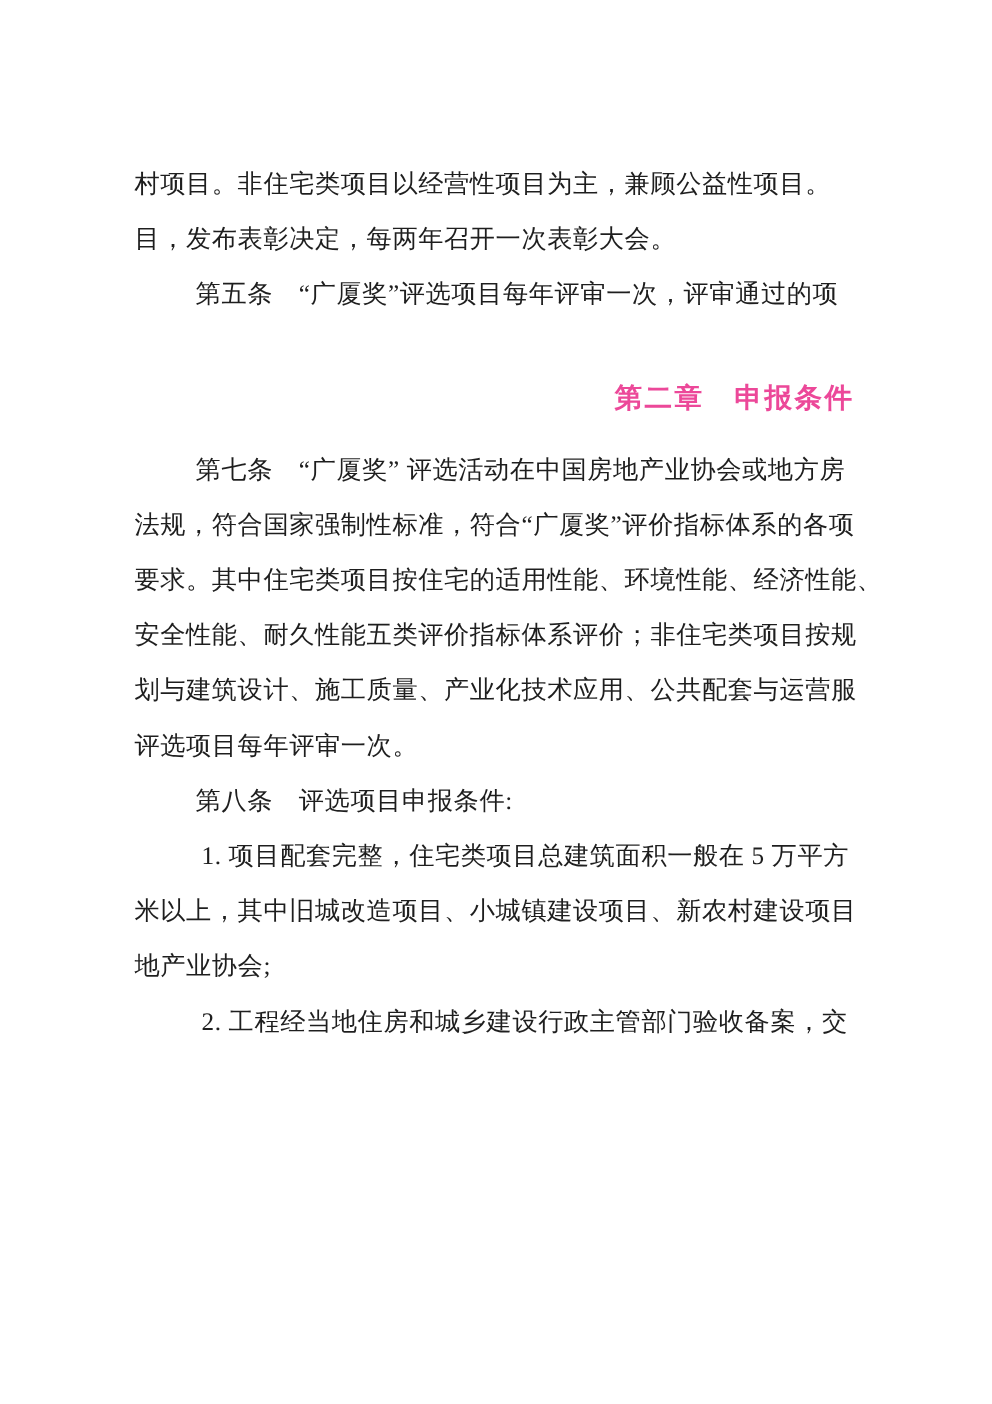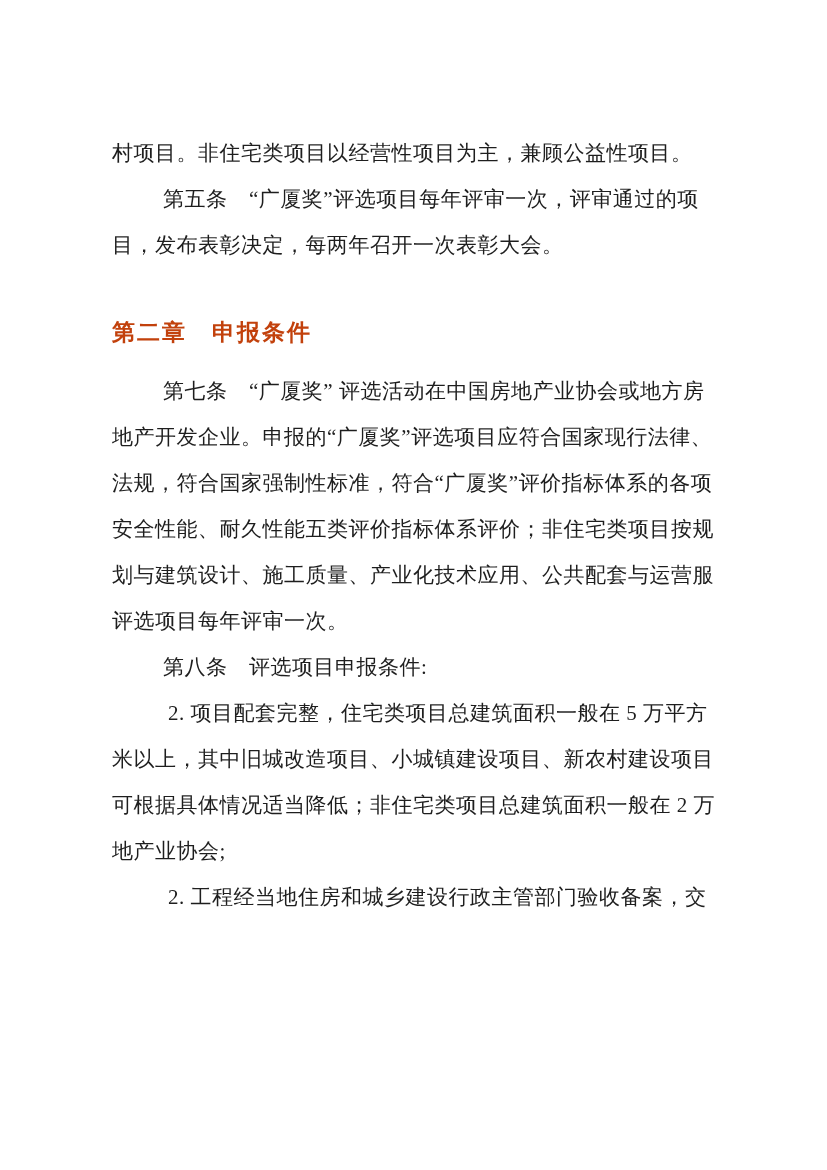--- a/index.html
+++ b/index.html
@@ -28,53 +28,52 @@
     font-size: 21px;
     white-space: nowrap;
     letter-spacing: 0.5px;
   }
   .indent-para { padding-left: 51px; }
   .indent-item { padding-left: 56px; }
   .chapter-heading {
     height: 46px;
     line-height: 46px;
     margin: 42px 0 12px 0;
-    text-align: left;
+    text-align: right;
     font-size: 23px;
     font-weight: 700;
     letter-spacing: 2px;
-    font-family: Liberation Serif, serif;
-    color: #c2410c;
+    font-family: Liberation Mono, monospace;
+    color: #ec4899;
   }
   .page-number {
     position: absolute;
     top: 1086px;
     right: 122px;
     font-size: 17px;
     line-height: 22px;
     color: #1e1e1e;
     font-family: "Liberation Serif", "DejaVu Serif", serif;
   }
 </style>
 </head>
 <body>
 
 <div class="page">
   <div class="content">
       <div class="line">村项目。非住宅类项目以经营性项目为主，兼顾公益性项目。</div>
+      <div class="line">目，发布表彰决定，每两年召开一次表彰大会。</div>
       <div class="line indent-para">第五条　“广厦奖”评选项目每年评审一次，评审通过的项</div>
-      <div class="line">目，发布表彰决定，每两年召开一次表彰大会。</div>
       <div class="chapter-heading">第二章　申报条件</div>
       <div class="line indent-para">第七条　“广厦奖” 评选活动在中国房地产业协会或地方房</div>
-      <div class="line">地产开发企业。申报的“广厦奖”评选项目应符合国家现行法律、</div>
       <div class="line">法规，符合国家强制性标准，符合“广厦奖”评价指标体系的各项</div>
+      <div class="line">要求。其中住宅类项目按住宅的适用性能、环境性能、经济性能、</div>
       <div class="line">安全性能、耐久性能五类评价指标体系评价；非住宅类项目按规</div>
       <div class="line">划与建筑设计、施工质量、产业化技术应用、公共配套与运营服</div>
       <div class="line">评选项目每年评审一次。</div>
       <div class="line indent-para">第八条　评选项目申报条件:</div>
-      <div class="line indent-item">2.  项目配套完整，住宅类项目总建筑面积一般在 5 万平方</div>
+      <div class="line indent-item">1.  项目配套完整，住宅类项目总建筑面积一般在 5 万平方</div>
       <div class="line">米以上，其中旧城改造项目、小城镇建设项目、新农村建设项目</div>
-      <div class="line">可根据具体情况适当降低；非住宅类项目总建筑面积一般在 2 万</div>
       <div class="line">地产业协会;</div>
       <div class="line indent-item">2.  工程经当地住房和城乡建设行政主管部门验收备案，交</div>
     </div>
   <div class="page-number">3</div>
 </div>
 
 </body></html>

